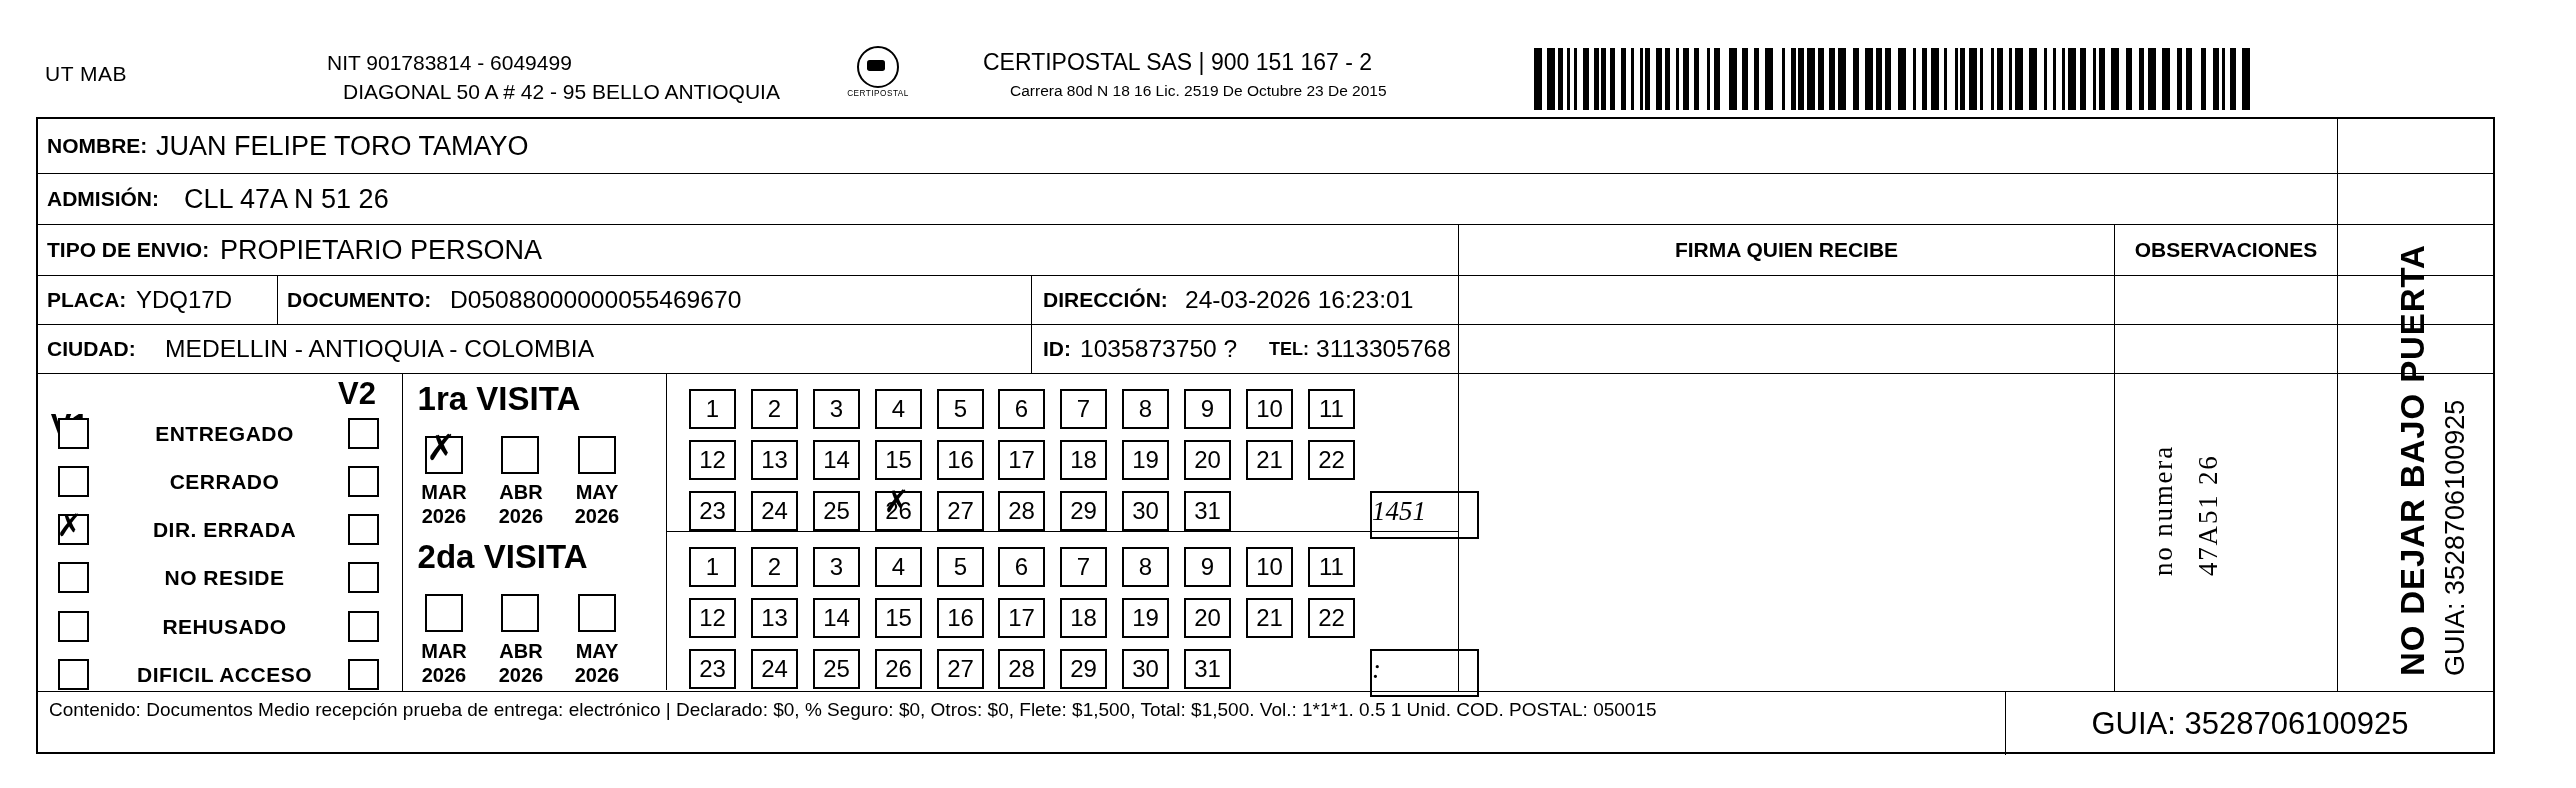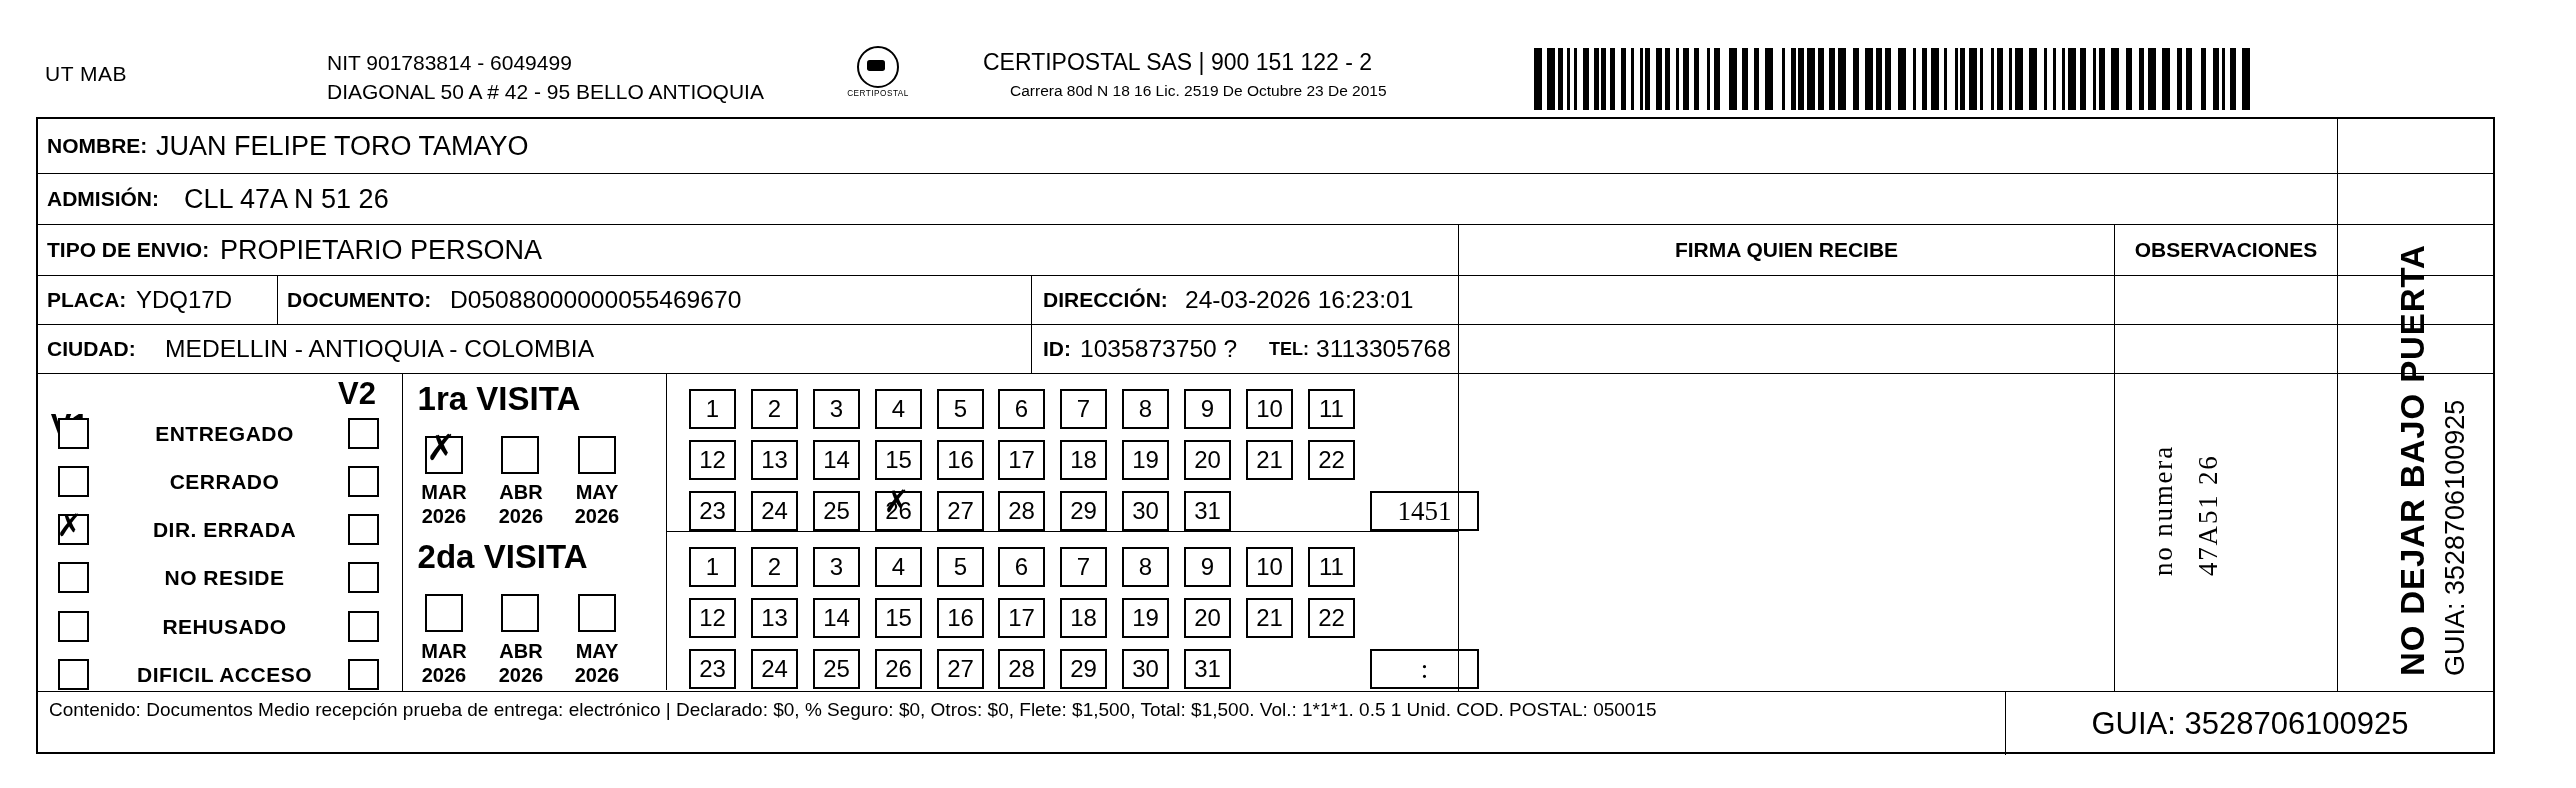--- a/index.html
+++ b/index.html
@@ -3,21 +3,21 @@
 <meta charset="utf-8">
 <style>
   html,body{margin:0;padding:0;background:#fff;}
   body{width:2576px;height:789px;font-family:"Liberation Sans",sans-serif;color:#000;overflow:hidden;}
   .sheet{position:relative;width:2576px;height:789px;background:#fff;}
 
   
   .topbar{position:absolute;left:36px;top:42px;width:2459px;height:71px;}
   .t-utmab{position:absolute;left:9px;top:20px;font-size:21px;letter-spacing:0.5px;}
   .t-nit{position:absolute;left:291px;top:9px;font-size:21px;}
-  .t-diag{position:absolute;left:291px;top:38px;font-size:21px;}
+  .t-diag{position:absolute;left:307px;top:38px;font-size:21px;}
   .t-logo{position:absolute;left:801px;top:3.6px;width:82px;text-align:center;}
   .logo-circle{width:38px;height:38px;border-radius:50%;border:2.7px solid #000;margin:0 auto;position:relative;background:#fff;}
   .logo-circle:after{content:"";position:absolute;left:8.2px;top:12px;width:18px;height:11px;background:#000;border-radius:2.7px;}
   .logo-text{font-size:8.2px;letter-spacing:0.5px;margin-top:2.7px;line-height:1.05;}
   .t-cs1{position:absolute;left:947px;top:7.3px;font-size:23px;}
   .t-cs2{position:absolute;left:974px;top:40px;font-size:15.5px;}
   .barcode{position:absolute;left:1498px;top:5.5px;width:719px;height:62px;}
   .barcode i{position:absolute;top:0;height:62px;background:#000;}
 
   
@@ -67,21 +67,21 @@
   .visitcol{position:absolute;left:364px;top:255px;width:264px;height:317px;border-left:1.8px solid #000;box-sizing:border-box;}
   .visit-hdr{position:absolute;left:14.6px;font-size:33px;font-weight:bold;}
   .mchk{position:absolute;width:38px;height:38px;border:2.7px solid #000;box-sizing:border-box;background:#fff;}
   .mchk .x{position:absolute;left:-0.9px;top:-11px;font-size:36px;font-family:"Liberation Serif",serif;}
   .mlbl{position:absolute;font-size:20px;font-weight:bold;text-align:center;width:64px;}
 
   
   .daysblk{position:absolute;left:628px;width:792px;box-sizing:border-box;border-left:1.8px solid #000;}
   .daycell{position:absolute;width:47px;height:40px;border:2.7px solid #000;box-sizing:border-box;background:#fff;text-align:center;font-size:24px;line-height:36px;}
   .daycell .mk{position:absolute;left:6.4px;top:-9px;font-size:31px;font-family:"Liberation Serif",serif;}
-  .timebox{position:absolute;width:109px;height:40px;border:2.7px solid #000;box-sizing:border-box;text-align:center;font-size:24px;line-height:36px;}
+  .timebox{position:absolute;width:109px;height:48px;border:2.7px solid #000;box-sizing:border-box;text-align:left;font-size:24px;line-height:36px;font-style:italic;}
   .hand-time{font-family:"Liberation Serif",serif;font-size:27px;}
 
   
   .bottom{position:absolute;left:0;top:572px;width:100%;height:54px;border-top:1.8px solid #000;box-sizing:border-box;}
   .bt1{position:absolute;left:11px;top:7.3px;font-size:19px;white-space:nowrap;}
   .bt2{position:absolute;left:11px;top:35px;font-size:17.3px;white-space:nowrap;}
   .guiabox{position:absolute;left:1967px;top:0;width:489px;height:63px;border-left:1.8px solid #000;box-sizing:border-box;display:flex;align-items:center;justify-content:center;font-size:31px;}
 </style>
 </head>
 <body>
@@ -89,21 +89,21 @@
 <div class="sheet">
 
   <div class="topbar">
     <div class="t-utmab">UT MAB</div>
     <div class="t-nit">NIT 901783814 - 6049499</div>
     <div class="t-diag">DIAGONAL 50 A # 42 - 95  BELLO  ANTIOQUIA</div>
     <div class="t-logo">
       <div class="logo-circle"></div>
       <div class="logo-text">CERTIPOSTAL</div>
     </div>
-    <div class="t-cs1">CERTIPOSTAL SAS | 900 151 122 - 2</div>
+    <div class="t-cs1">CERTIPOSTAL SAS | 900 151 167 - 2</div>
     <div class="t-cs2">Carrera 80d N 18 16  Lic. 2519 De Octubre 23 De 2015</div>
     <div class="barcode" id="barcode">
         <i style="left: 0px; width: 8.2px;"></i>
         <i style="left: 12.7px; width: 8.2px;"></i>
         <i style="left: 24px; width: 4.6px;"></i>
         <i style="left: 33px; width: 2.7px;"></i>
         <i style="left: 40px; width: 2.7px;"></i>
         <i style="left: 49px; width: 6.4px;"></i>
         <i style="left: 60px; width: 4.6px;"></i>
         <i style="left: 67px; width: 4.6px;"></i>

